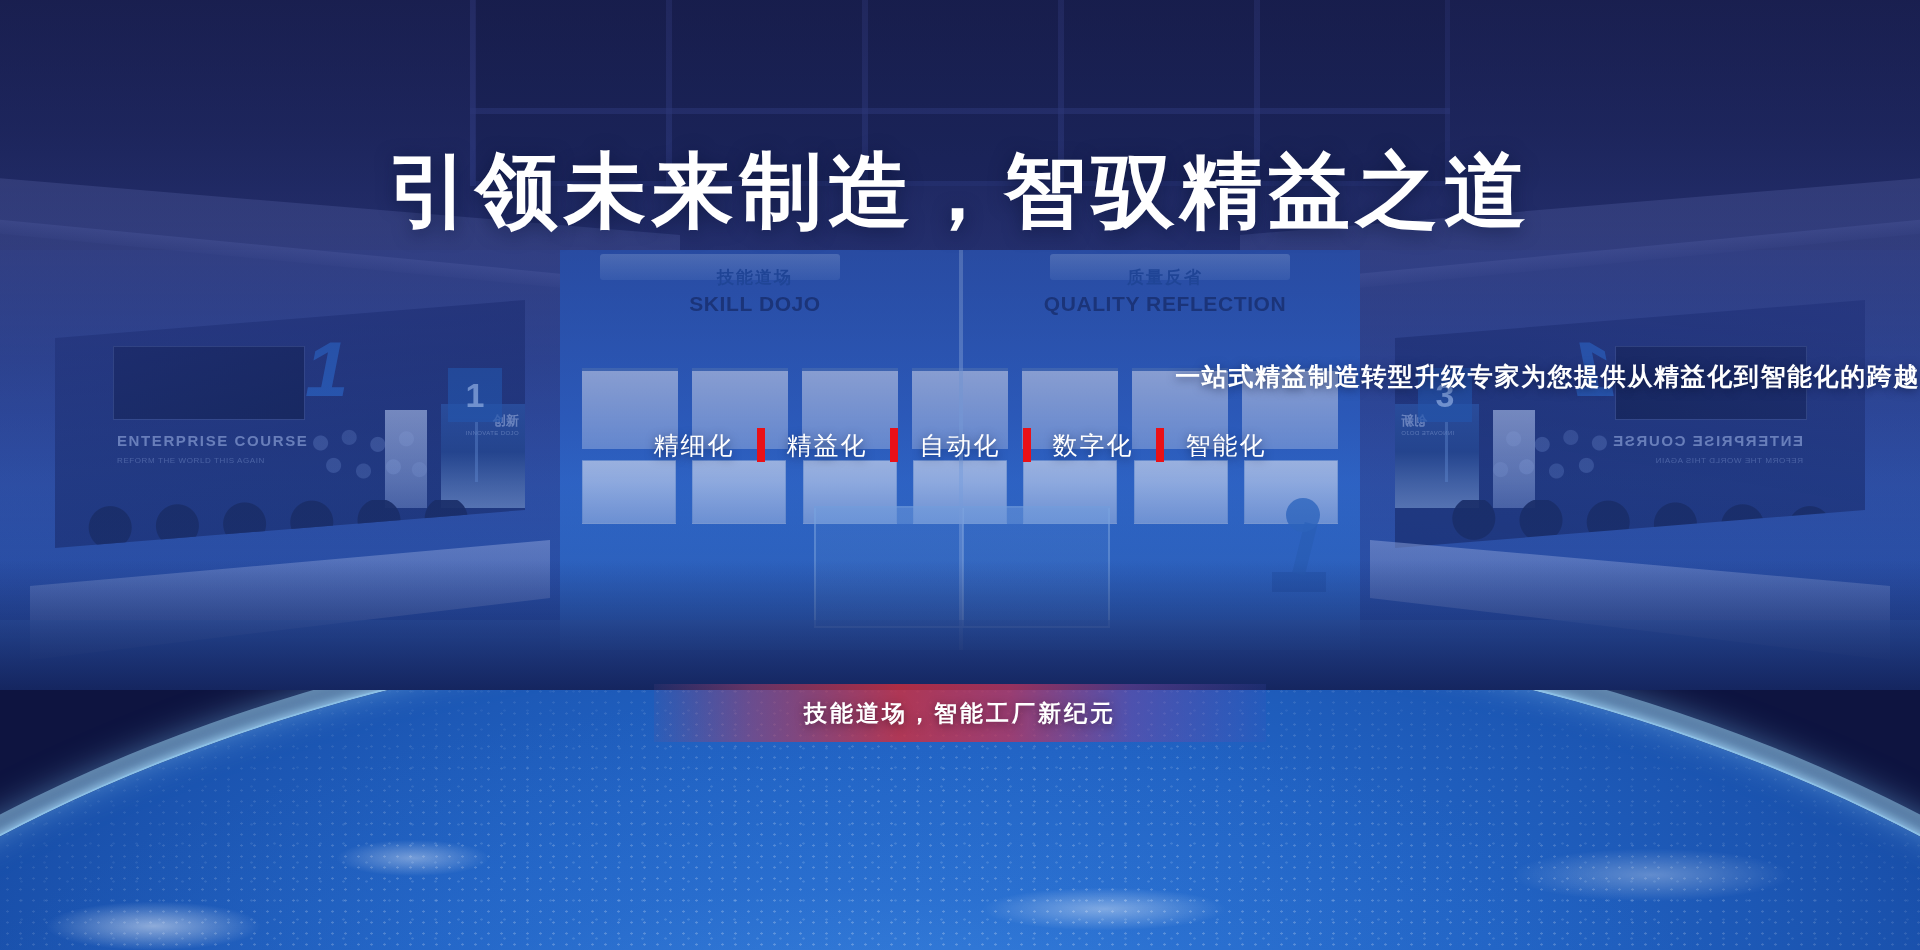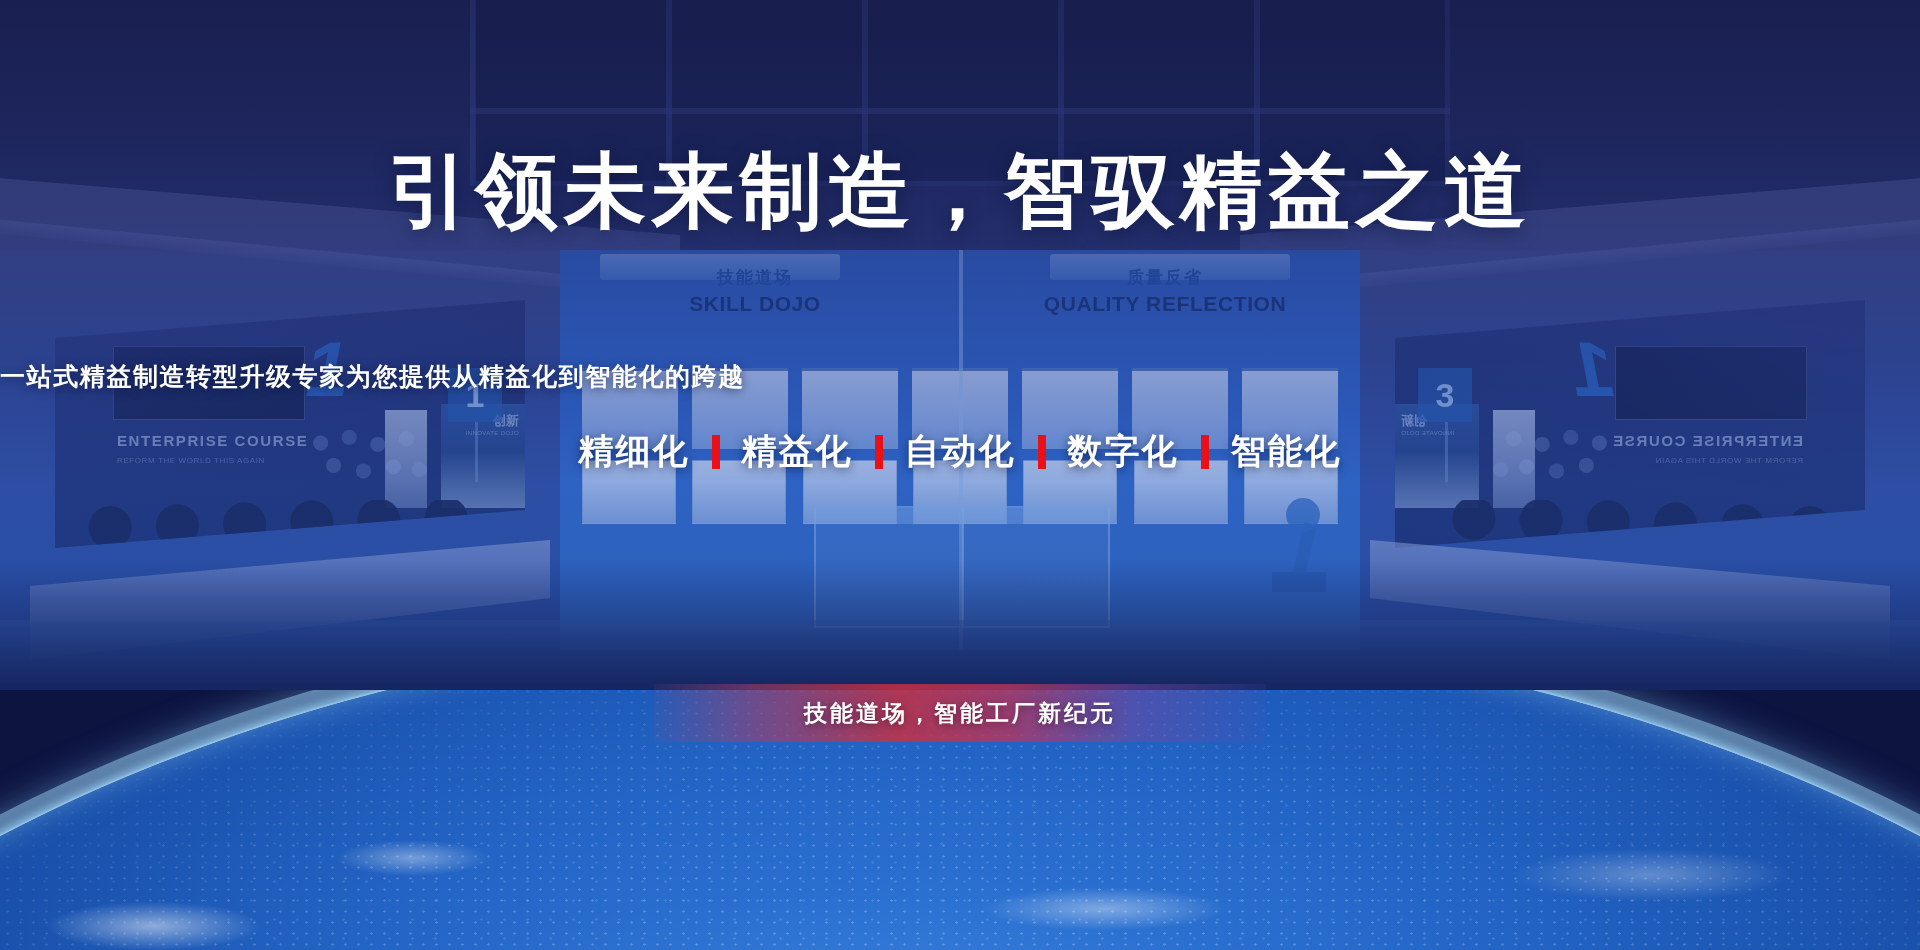--- a/index.html
+++ b/index.html
@@ -294,33 +294,33 @@
   .headline {
     position: absolute; left: 0; top: 148px; width: 1920px;
     text-align: center;
     font-size: 82px; font-weight: 700; color: #ffffff;
     letter-spacing: 6px; line-height: 1.05;
     text-shadow: 0 3px 18px rgba(8,16,50,.55);
     pointer-events: auto;
   }
   .subline {
     position: absolute; left: 0; top: 360px; width: 1920px;
-    text-align: left;
+    text-align: right;
     font-size: 25px; font-weight: 700; color: #ffffff;
     letter-spacing: 1.6px;
     text-shadow: 0 2px 10px rgba(8,16,50,.6);
     pointer-events: auto;
   }
   .keywords {
     position: absolute; left: 0; top: 428px; width: 1920px;
     display: flex; align-items: center; justify-content: center;
     pointer-events: auto;
   }
   .keywords .kw {
-    font-size: 35px; font-weight: 700; color: #ffffff;
+    font-size: 25px; font-weight: 400; color: #ffffff;
     letter-spacing: 2px;
     text-shadow: 0 2px 10px rgba(8,16,50,.6);
     padding: 0 22px;
   }
   .keywords .sep {
     width: 8px; height: 34px;
     background: #ea1017;
   }
   .badge {
     position: absolute; left: 50%; top: 684px;

